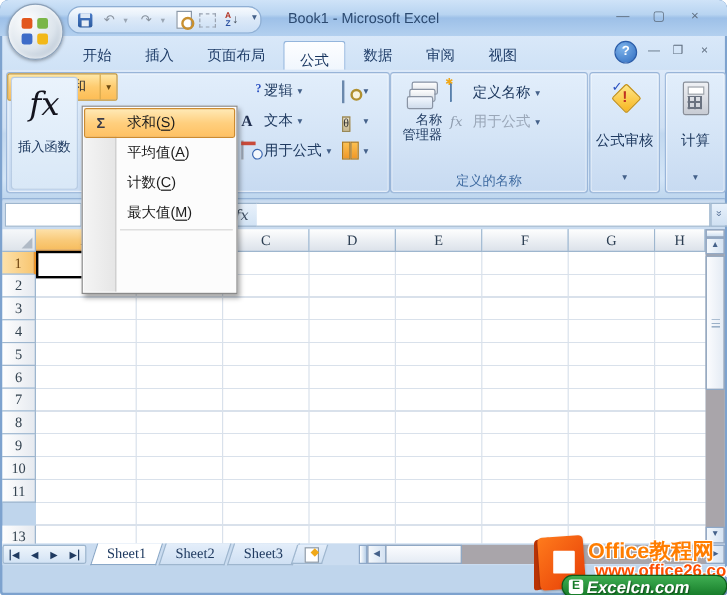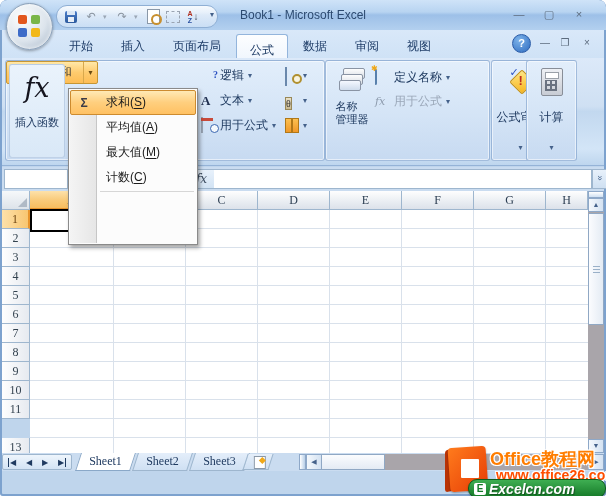--- a/index.html
+++ b/index.html
@@ -50,21 +50,21 @@
   #wb-min{left:536px;} #wb-restore{left:556px;} #wb-close{left:578px;}
 
   
   #ribbon{left:2px;top:58px;right:2px;height:107px;
     background:linear-gradient(180deg,#dce9f9 0%,#cfe0f3 45%,#c2d8ef 50%,#d3e5f7 85%,#bed6ee 100%);
     border-bottom:1px solid #95b3d7;}
   .group{position:absolute;top:2px;height:99px;border:1px solid rgba(120,155,200,.6);border-radius:3px;
     background:linear-gradient(180deg,#e2eefb,#d4e4f6 55%,#c7daf1);box-shadow:inset 0 0 0 1px rgba(255,255,255,.55);}
   .grouplabel{position:absolute;left:0;right:0;bottom:2px;text-align:center;font-size:11px;color:#3e6aa0;}
   #g-funclib{left:3px;width:318px;} #g-defnames{left:323px;width:163px;}
-  #g-audit{left:489px;width:57px;} #g-calc{left:524px;width:49px;}
+  #g-audit{left:489px;width:57px;} #g-calc{left:552px;width:49px;}
   .bigbtn{position:absolute;display:flex;flex-direction:column;align-items:center;font-size:11px;color:#1f3a60;}
   #insert-fn{left:3px;top:3px;width:54px;height:92px;border:1px solid rgba(150,175,210,.5);border-radius:3px;
     background:linear-gradient(180deg,#eaf3fc,#d9e8f7);}
   .fxbig{font-family:"DejaVu Serif","Liberation Serif",serif;font-style:italic;font-size:27px;color:#14141e;
     margin-top:8px;line-height:30px;}
   #insert-fn .lbl{margin-top:12px;}
   #autosum-btn{left:61px;top:5px;width:90px;height:21px;display:flex;align-items:center;
     background:linear-gradient(180deg,#ffe8a8,#fecb6e 50%,#fdbd55);border:1px solid #c69634;border-radius:2px;
     font-size:12px;color:#333;}
   #autosum-btn .sig{font-size:13px;font-weight:bold;color:#8a5a14;margin:0 4px 0 5px;}
@@ -86,21 +86,21 @@
     font-size:10px;color:#303030;text-align:center;line-height:13px;font-family:"Liberation Serif",serif;}
   .booksico{width:13px;height:13px;}
   .booksico::before,.booksico::after{content:"";position:absolute;top:0;width:5px;height:13px;border:1px solid #b07818;
     background:linear-gradient(180deg,#fcc050,#f09828);}
   .booksico::before{left:0;} .booksico::after{left:7px;}
   .iconbtn{position:absolute;width:34px;height:20px;display:flex;align-items:center;gap:3px;}
   #nm-btn{left:3px;top:3px;width:46px;height:80px;}
   .cardsico{width:26px;height:24px;position:relative;margin-top:4px;}
   .cardsico span{position:absolute;width:20px;height:9px;border:1px solid #8a94a4;border-radius:2px;background:linear-gradient(180deg,#fdfdfd,#d8dde4);}
   .cardsico .c1{left:4px;top:0;} .cardsico .c2{left:2px;top:6px;} .cardsico .c3{left:0;top:12px;background:linear-gradient(180deg,#f4f8ff,#cfdcec);}
-  #nm-btn .lbl{line-height:13px;margin-top:8px;text-align:left;}
+  #nm-btn .lbl{line-height:13px;margin-top:2px;text-align:right;}
   .tagico{width:13px;height:10px;background:linear-gradient(180deg,#9cc0e8,#6a98cc);border:1px solid #5880ac;border-radius:1px 4px 4px 1px;}
   .tagico::after{content:"✱";position:absolute;left:-4px;top:-6px;color:#f0a818;font-size:8px;}
   .fxgray{font-family:"DejaVu Serif",serif;font-style:italic;font-size:11px;color:#8e9cae;width:13px;text-align:center;}
   .gridico{width:13px;height:11px;background:#fff;border:1px solid #68788c;}
   .gridico::before{content:"";position:absolute;left:0;top:0;width:13px;height:3px;background:#9cb4cc;}
   .gridico::after{content:"";position:absolute;left:6px;top:3px;width:1px;height:8px;background:#9aa8b8;}
   .disabled{color:#9aa7b8 !important;}
   .auditico{width:24px;height:24px;margin-top:8px;position:relative;}
   .auditico .dia{position:absolute;left:4px;top:4px;width:16px;height:16px;transform:rotate(45deg);
     background:linear-gradient(135deg,#ffe786,#f7b51e);border:1px solid #c69010;border-radius:2px;}
@@ -343,20 +343,21 @@
       <div class="rrow" style="left:49px;top:6px;">
         <span class="micon"><span class="tagico"></span></span>
         <span>定义名称</span>
         <span class="dd">▾</span>
       </div>
       <div class="rrow disabled" style="left:49px;top:30px;">
         <span class="micon"><span class="fxgray">fx</span></span>
         <span>用于公式</span>
         <span class="dd">▾</span>
       </div>
+      <div class="grouplabel">定义的名称</div>
     </div>
 
     <div id="g-audit" class="group">
       <div class="bigbtn" style="left:0;right:0;top:0;">
         <span class="auditico">
           <span class="dia"></span>
             <span class="chk">✓</span>
             <span class="ex">!</span>
         </span>
       </div>
@@ -455,25 +456,25 @@
       <div class="menu-item hl">
         <span class="gut">Σ</span>
         <span class="mlabel">求和(<u>S</u>)</span>
       </div>
       <div class="menu-item">
         <span class="gut"></span>
         <span class="mlabel">平均值(<u>A</u>)</span>
       </div>
       <div class="menu-item">
         <span class="gut"></span>
-        <span class="mlabel">最大值(<u>M</u>)</span>
+        <span class="mlabel">计数(<u>C</u>)</span>
       </div>
       <div class="menu-item">
         <span class="gut"></span>
-        <span class="mlabel">计数(<u>C</u>)</span>
+        <span class="mlabel">最大值(<u>M</u>)</span>
       </div>
       <div class="menu-sep"></div>
     </div>
 
   <div id="watermark" class="abs">
     <div id="wlogo">
       <span class="fold"></span>
         <span class="body"></span>
         <span class="win"></span>
     </div>

